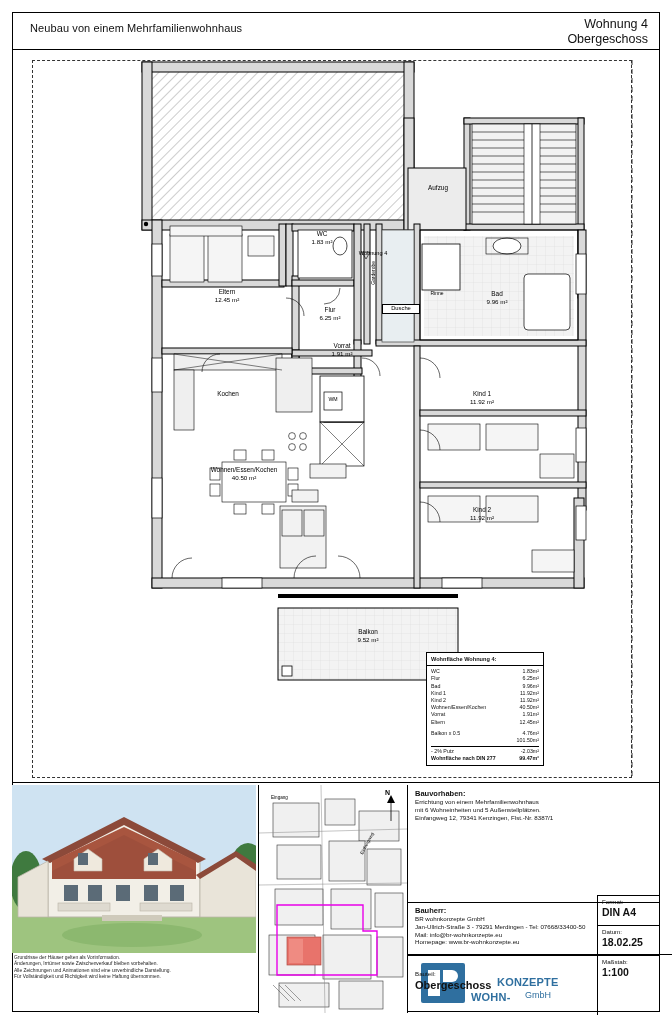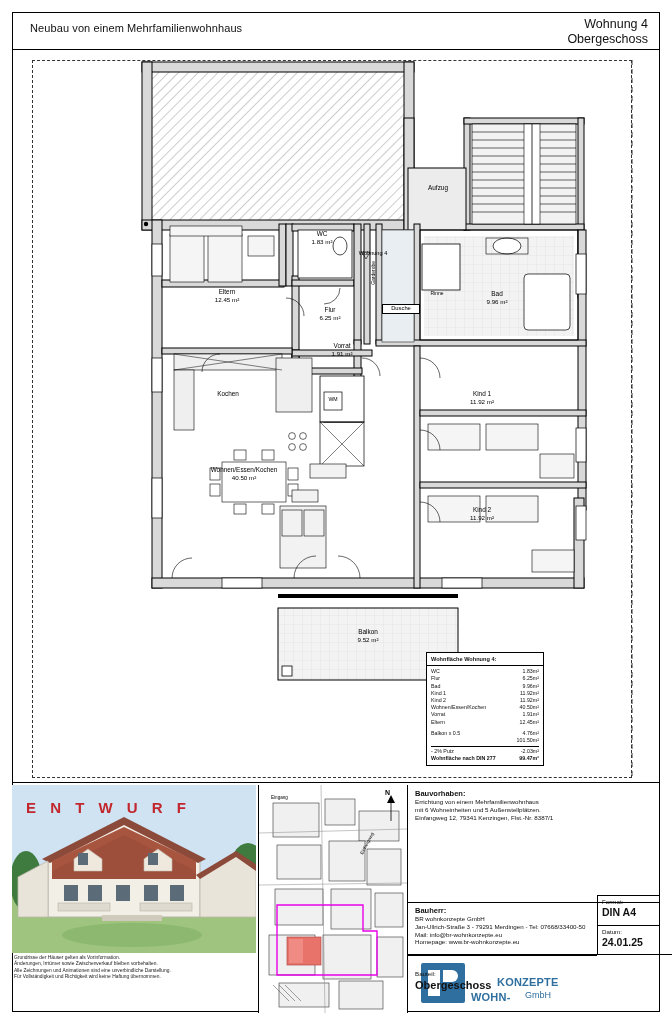--- a/index.html
+++ b/index.html
@@ -431,21 +431,20 @@
         </g>
 
         <polygon points="188,88 224,70 244,82 244,132 188,132" fill="#e9e4d9" stroke="#bdb8ab" stroke-width="0.8"></polygon>
         <polygon points="184,90 224,66 248,82 244,86 224,72 188,94" fill="#8c4a3a"></polygon>
 
         <polygon points="6,92 36,76 36,132 6,132" fill="#e9e4d9" stroke="#bdb8ab" stroke-width="0.8"></polygon>
 
         <ellipse cx="120" cy="150" rx="70" ry="12" fill="#8cb86f"></ellipse>
         <rect x="90" y="130" width="60" height="6" fill="#cfcabb"></rect>
       </svg>
-      <div class="entwurf">E N T W U R F</div>
     </div>
     <div class="disclaimer" style="white-space:pre-line;">Grundrisse der Häuser gelten als Vorinformation.
 Änderungen, Irrtümer sowie Zwischenverkauf bleiben vorbehalten.
 Alle Zeichnungen und Animationen sind eine unverbindliche Darstellung.
 Für Vollständigkeit und Richtigkeit wird keine Haftung übernommen.</div>
 
     <div class="siteplan">
       <svg width="148" height="228" viewBox="0 0 148 228">
         <rect x="0" y="0" width="148" height="228" fill="#fff"></rect>
         <g stroke="#333" stroke-width="0.6" fill="#f0f0f0">
@@ -518,17 +517,21 @@
         <div class="lab">Bauteil:</div>
         <div class="val">Obergeschoss</div>
       </div>
 
       <div class="cellbox" style="left:190px;top:110px;width:63px;height:30px;">
         <div class="lab">Format:</div>
         <div class="val">DIN A4</div>
       </div>
       <div class="cellbox" style="left:190px;top:140px;width:63px;height:30px;">
         <div class="lab">Datum:</div>
-        <div class="val">24.01.25</div>
+        <div class="val">18.02.25</div>
+      </div>
+      <div class="cellbox" style="left:190px;top:170px;width:63px;height:60px;">
+        <div class="lab">Maßstab:</div>
+        <div class="val">1:100</div>
       </div>
     </div>
   </div>
 </div>
 
 </body></html>

